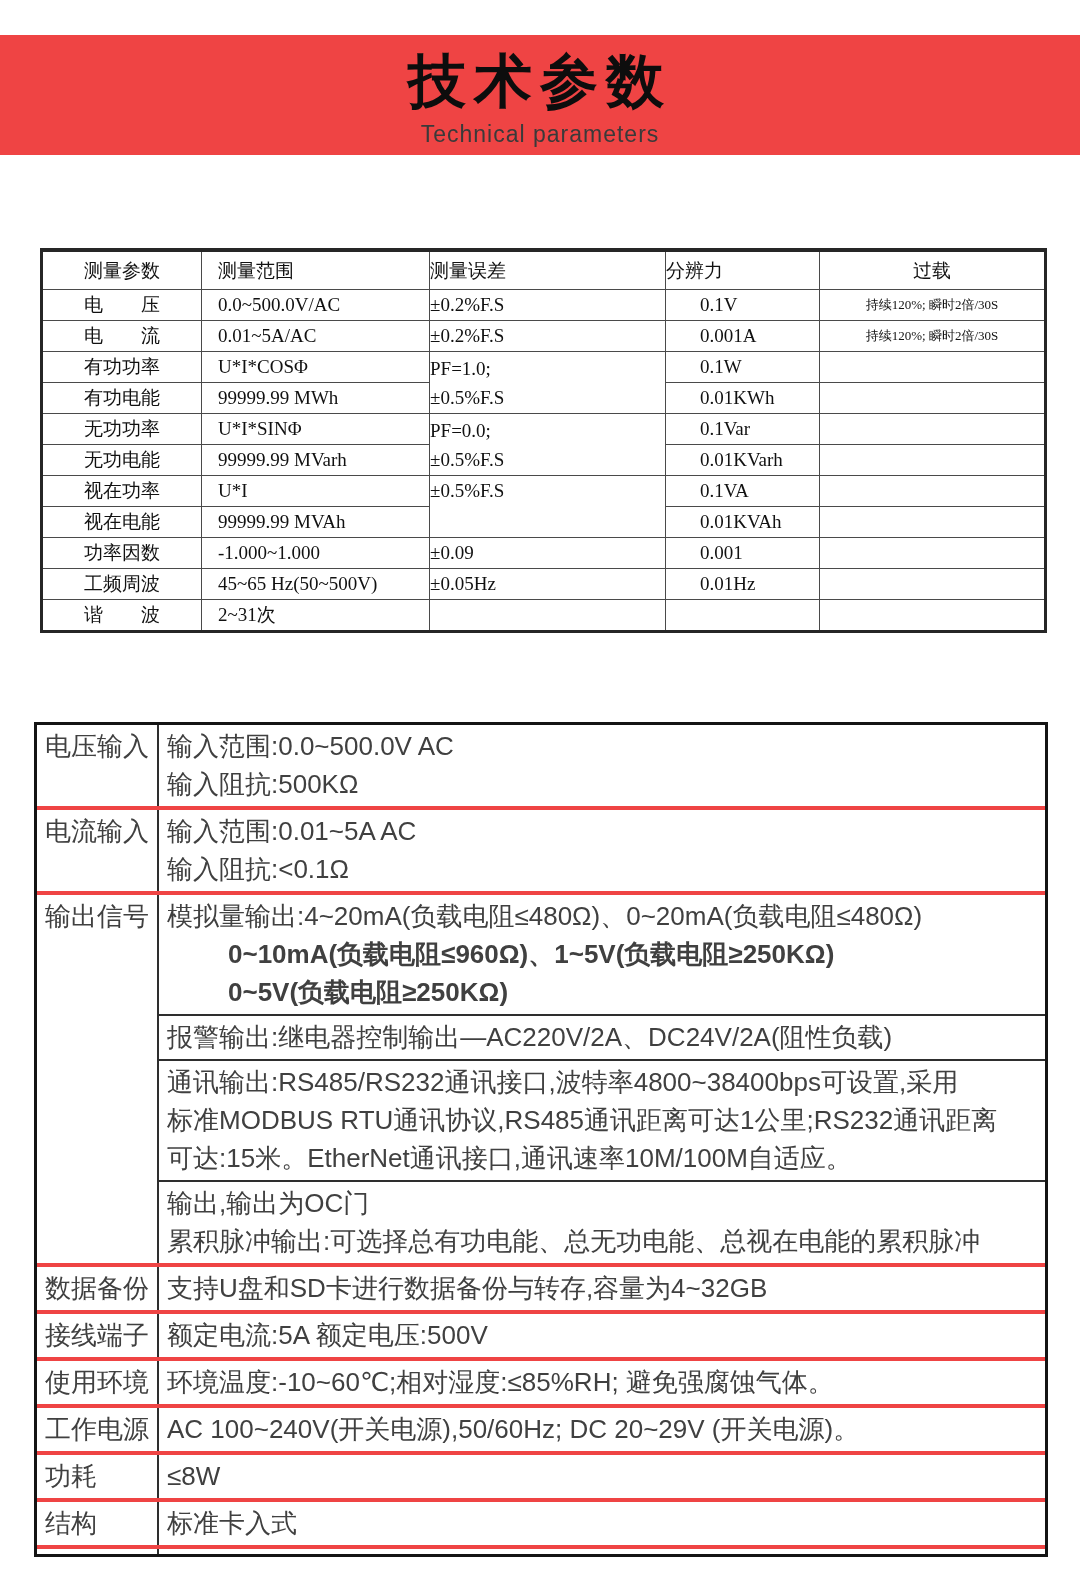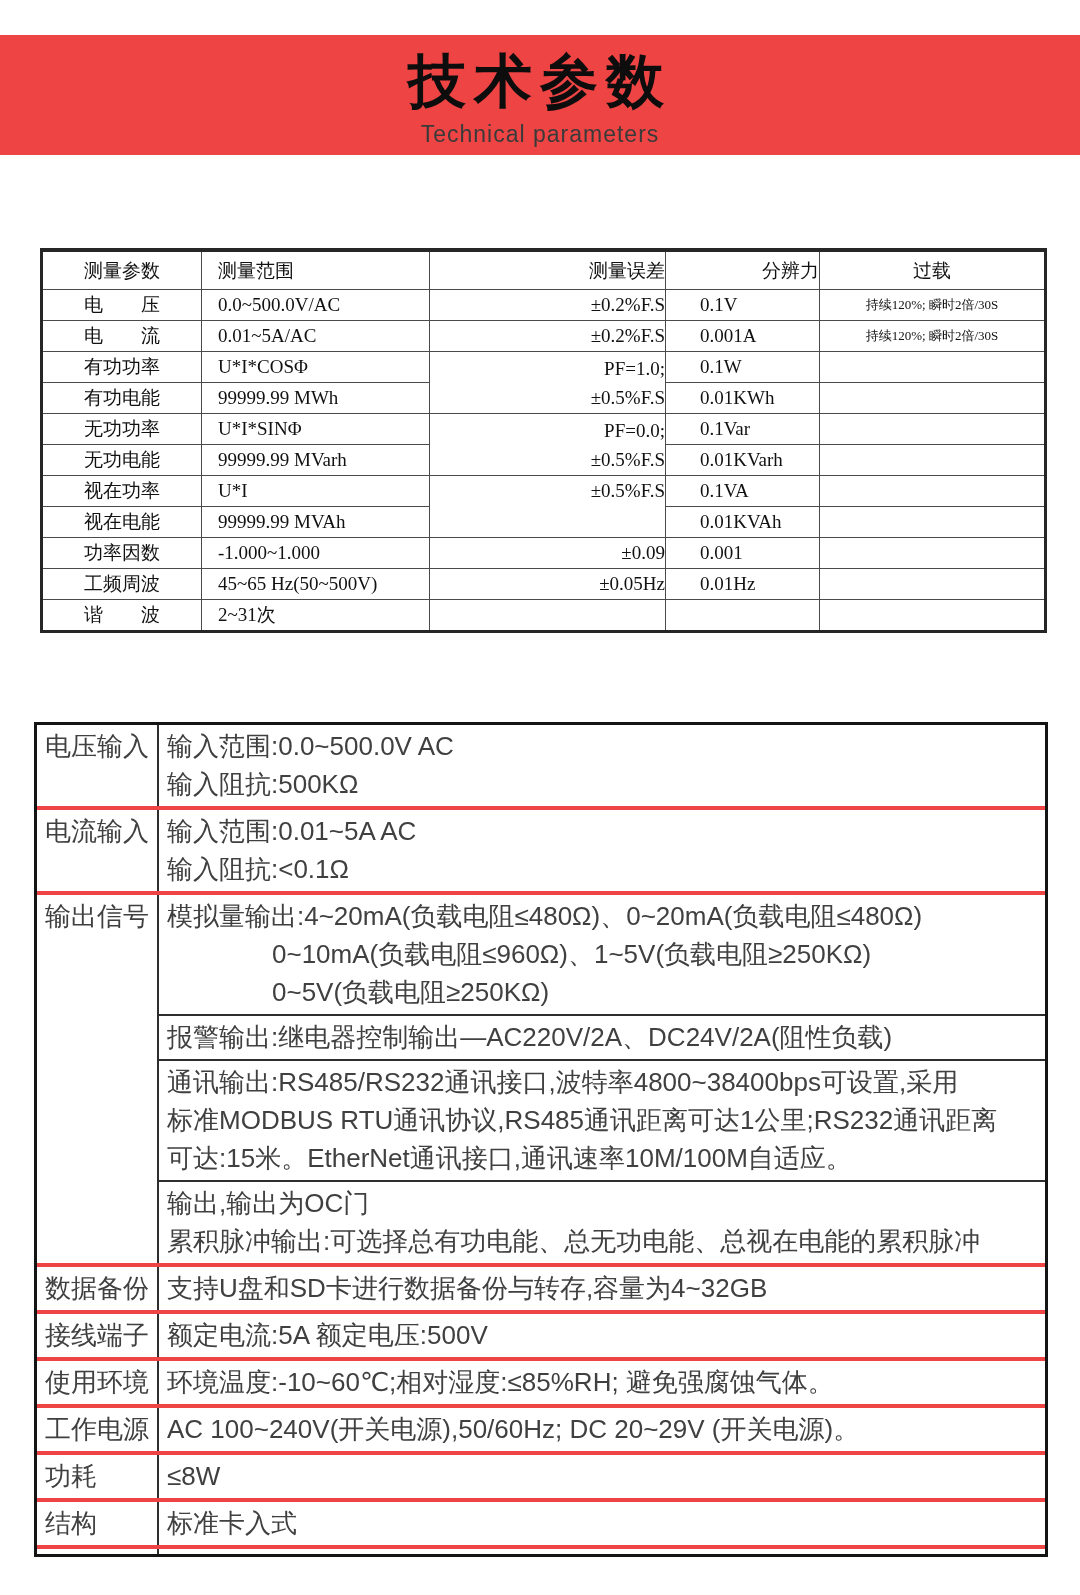--- a/index.html
+++ b/index.html
@@ -37,21 +37,21 @@
   table.t1 th,table.t1 td{
     border:1.5px solid #4a4a4a;
     overflow:hidden;white-space:nowrap;
     font-weight:normal;
     padding:0;
   }
   table.t1 thead th{height:37px;font-family:Liberation Mono, monospace;}
   table.t1 tbody td{height:30px;}
   .t1 .c1{text-align:center;}
   .t1 .c2{text-align:left;padding-left:16px;}
-  .t1 .c3{text-align:right;}
+  .t1 .c3{text-align:left;}
   .t1 .c4{text-align:left;padding-left:34px;}
   .t1 .c5{text-align:center;font-size:13px;}
   .t1 th.h2{text-align:left;padding-left:16px;}
   .t1 td.vtop{vertical-align:top;padding-top:4px;}
   .t1 .merged div{line-height:29px;}
 
   
   .t2{
     position:absolute;left:34px;top:722px;width:1014px;
     border:3px solid #141414;
@@ -68,21 +68,21 @@
     box-sizing:border-box;
   }
   .t2-content{flex:1;min-width:0;}
   .t2-section{padding:2px 0 3px 0;}
   .t2-section + .t2-section{border-top:2px solid #2e2e2e;}
   .t2 .line{
     line-height:38px;
     padding-left:8px;
     white-space:nowrap;overflow:hidden;
   }
-  .t2 .line.indent{padding-left:113px;}
+  .t2 .line.indent{padding-left:69px;font-weight:bold;}
 </style>
 </head>
 <body>
 
 <div class="page">
 
   <div class="title-band">
     <h1>技术参数</h1>
     <div class="subtitle">Technical parameters</div>
   </div>

